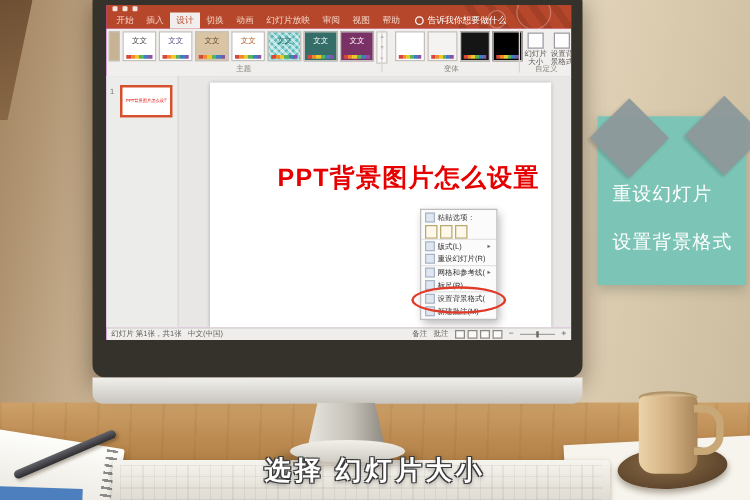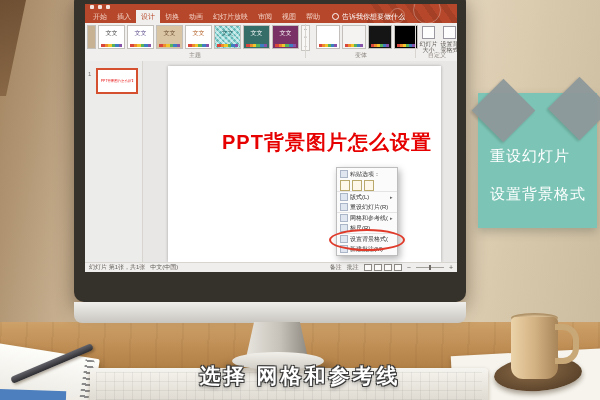--- a/index.html
+++ b/index.html
@@ -393,15 +393,15 @@
       </div>
   </div>
   <div class="tape tape-l"></div>
   <div class="tape tape-r"></div>
 
   <div class="saucer"></div>
   <div class="mug-rim"></div>
   <div class="mug-body"></div>
   <div class="mug-handle"></div>
 
-  <div class="caption">选择 网格和参考线</div>
+  <div class="caption">选择 幻灯片大小</div>
 
 </div>
 
 </body></html>

